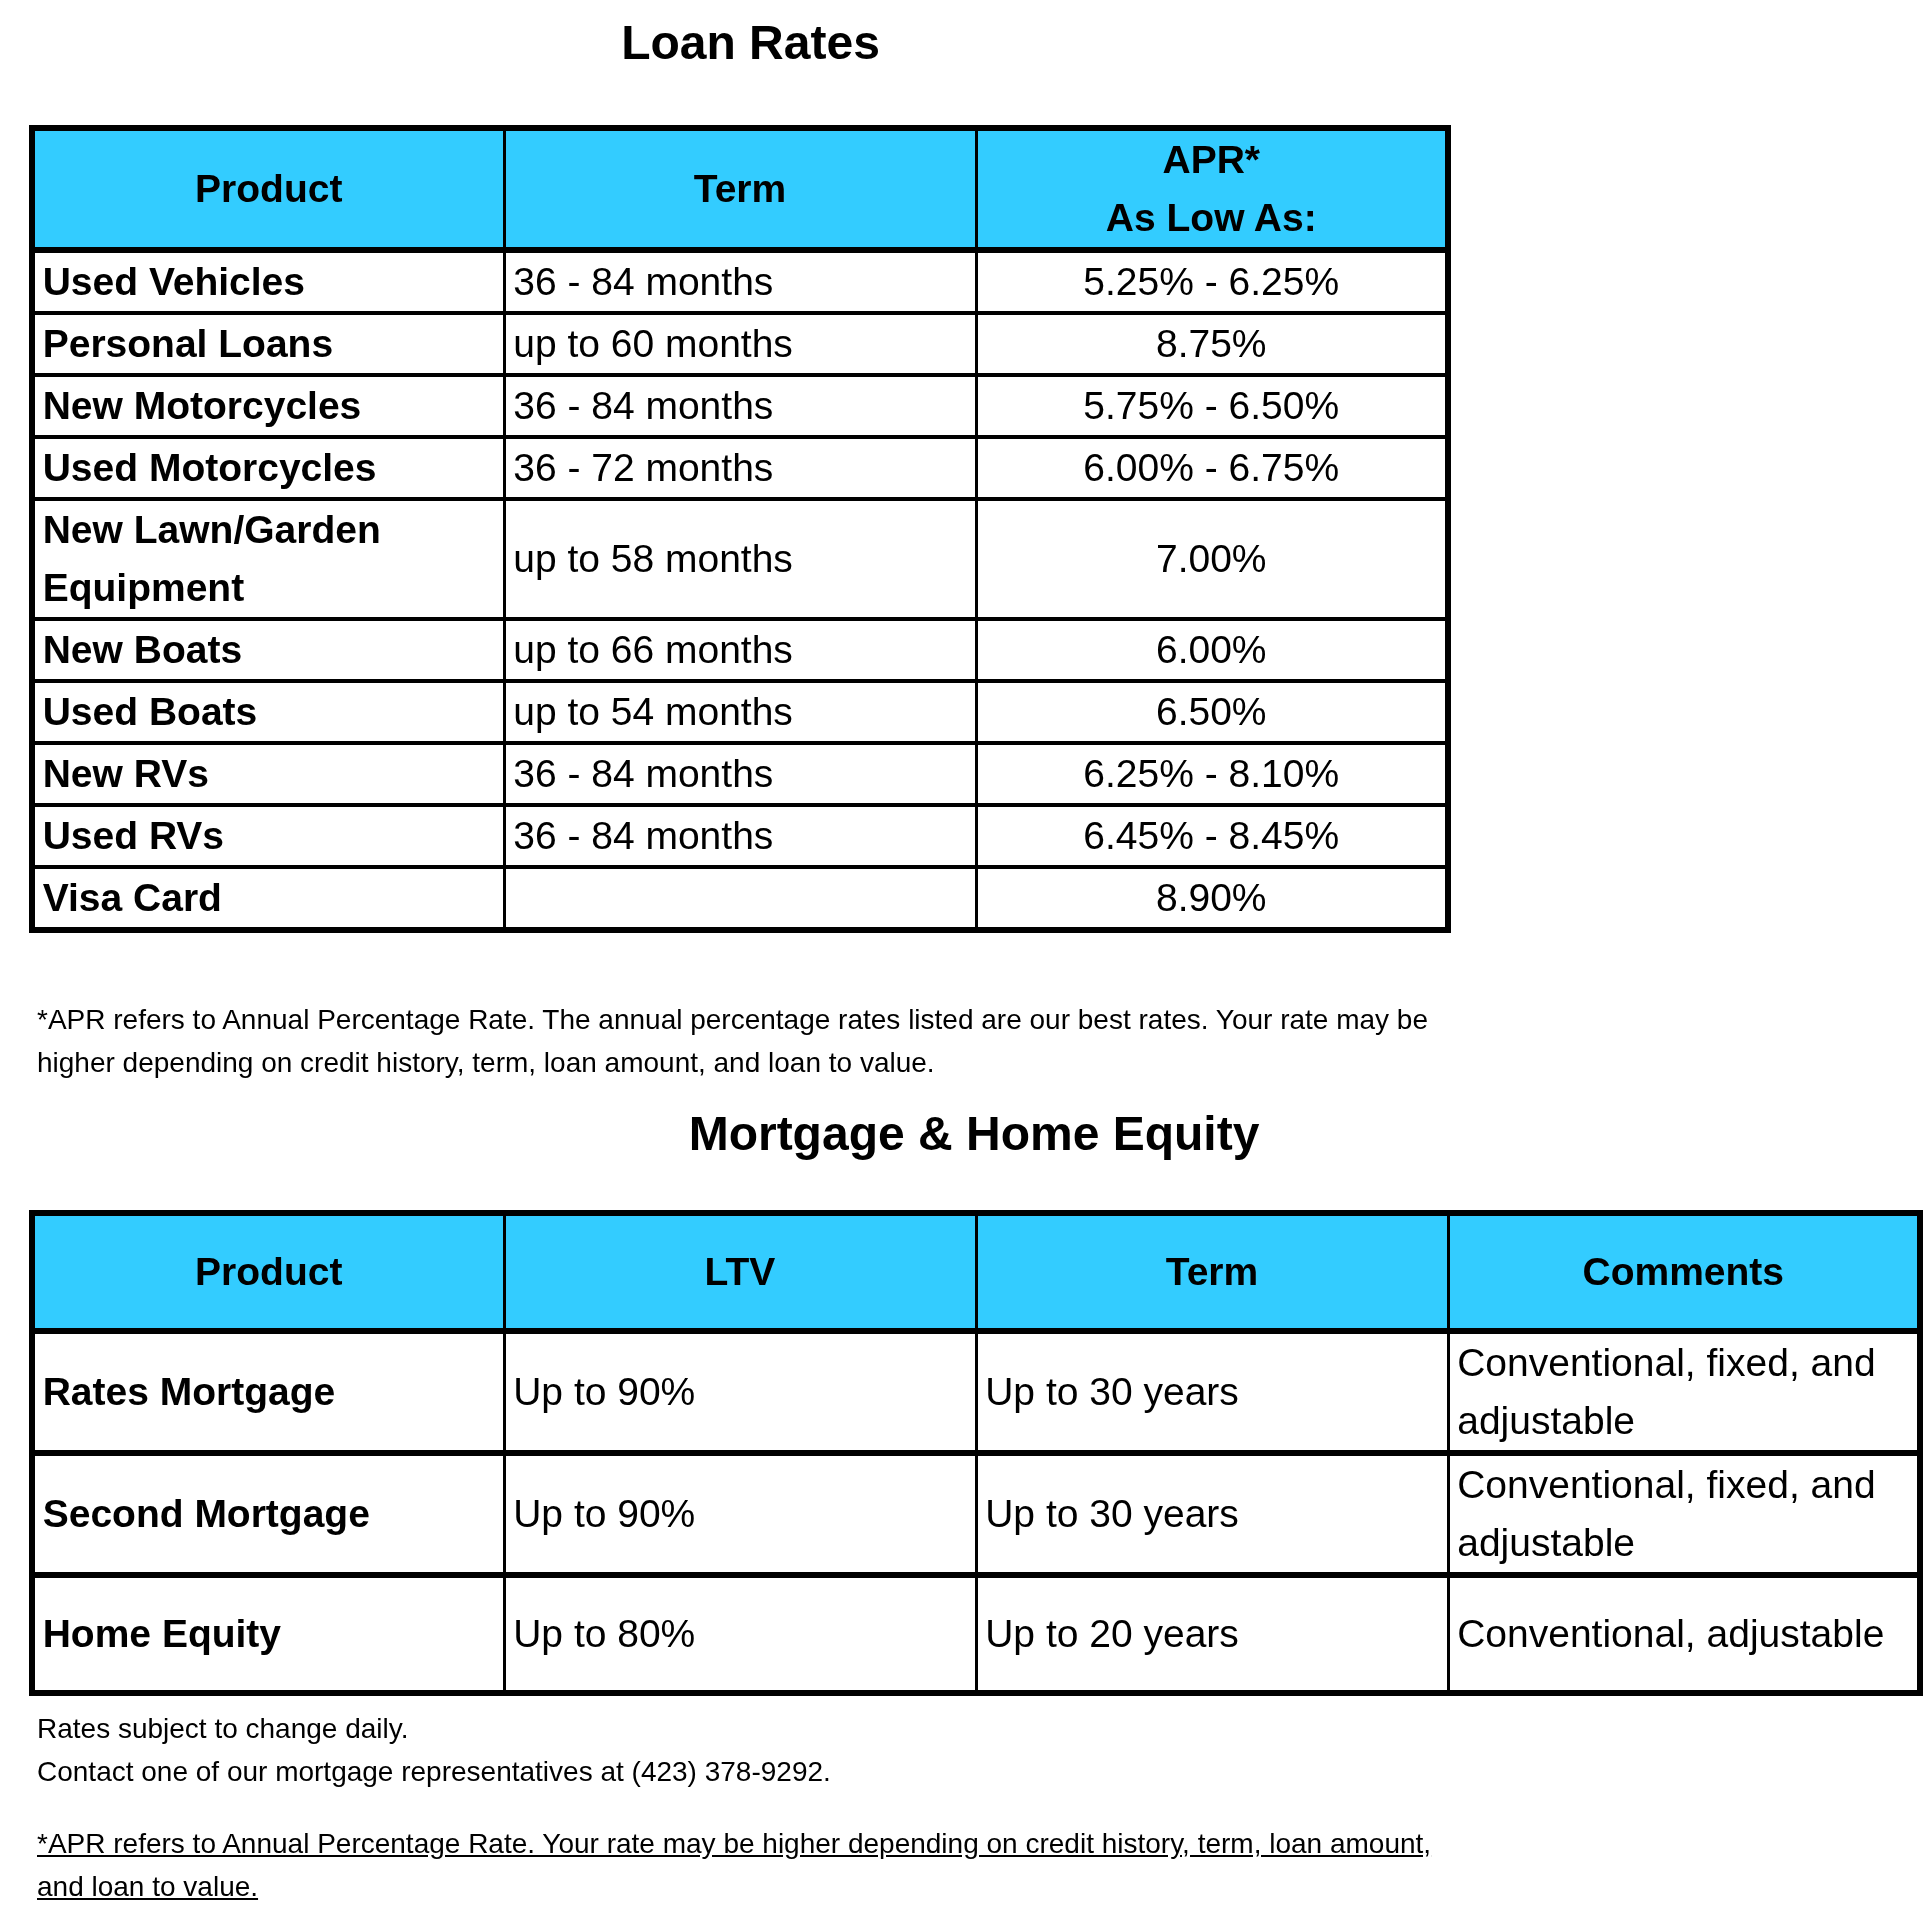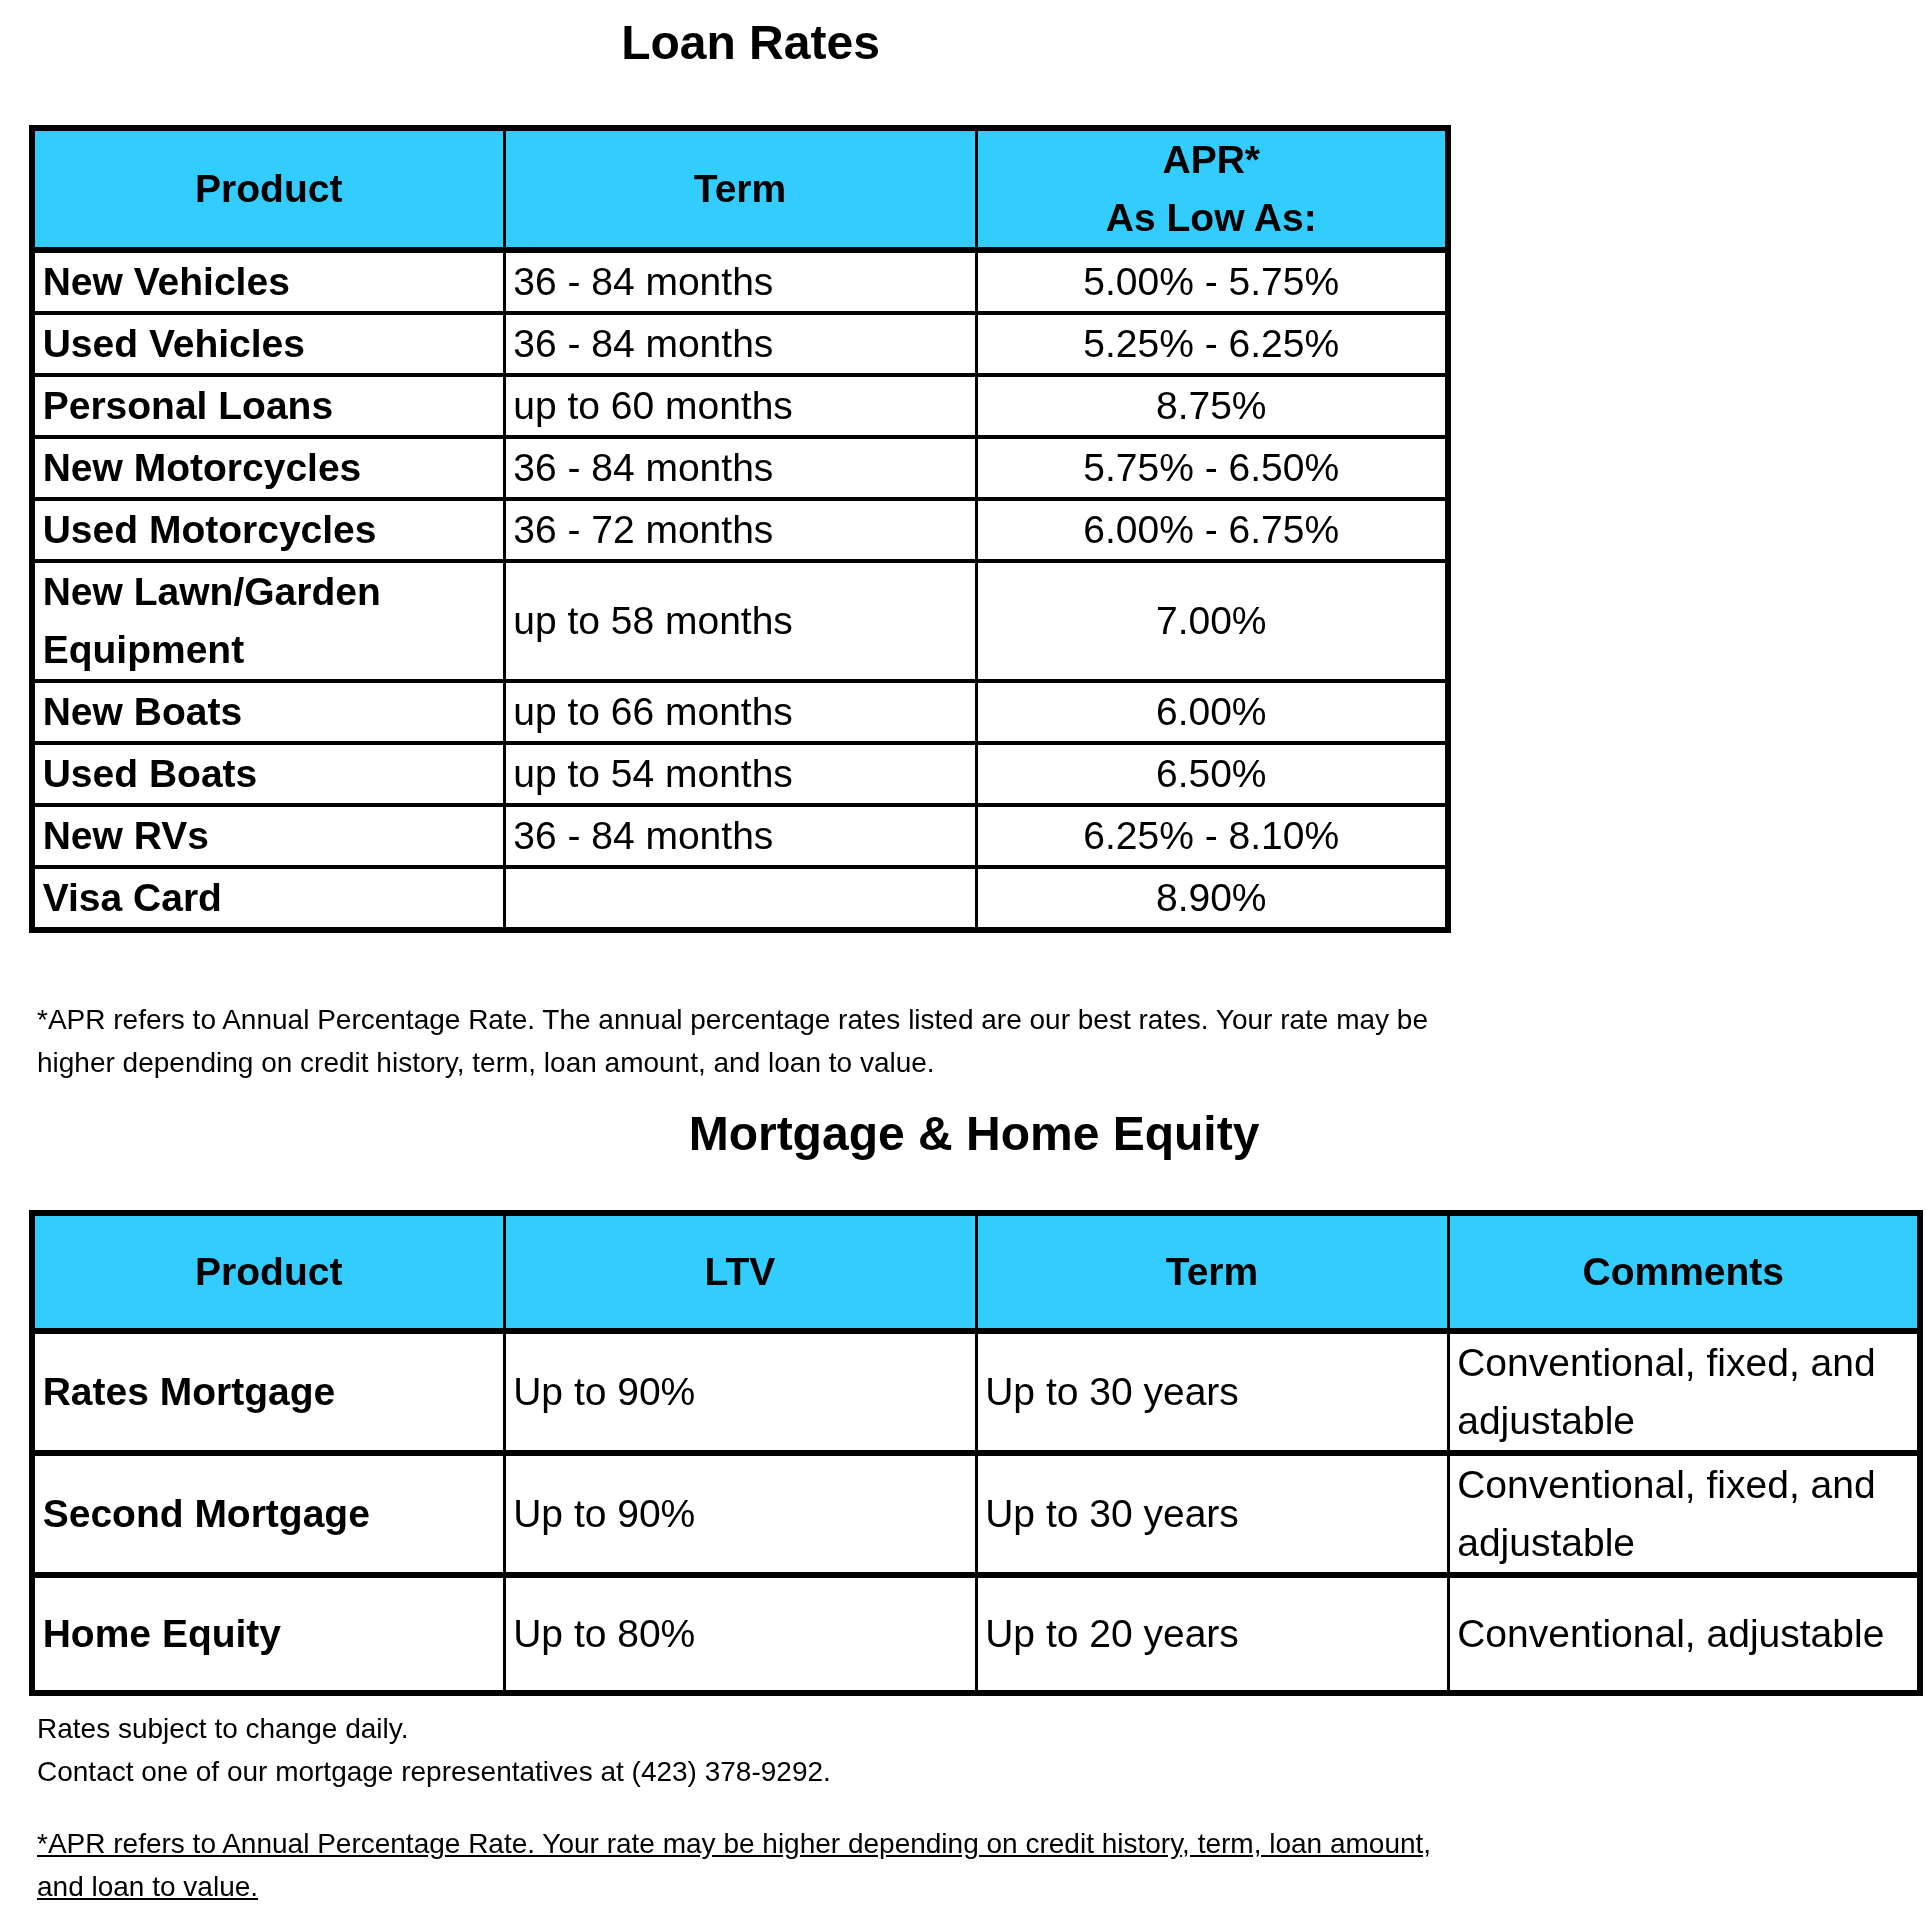--- a/index.html
+++ b/index.html
@@ -49,25 +49,20 @@
   <tbody>
       <tr class="hdr-row">
     <th>Product</th>
     <th>Term</th>
     <th>
       <span>APR*</span><br>
       <span>As Low As:</span>
     </th>
   </tr>
   <tr class="body-row">
-    <td class="prod">New Vehicles</td>
-    <td>36 - 84 months</td>
-    <td class="apr">5.00% - 5.75%</td>
-  </tr>
-  <tr class="body-row">
     <td class="prod">Used Vehicles</td>
     <td>36 - 84 months</td>
     <td class="apr">5.25% - 6.25%</td>
   </tr>
   <tr class="body-row">
     <td class="prod">Personal Loans</td>
     <td>up to 60 months</td>
     <td class="apr">8.75%</td>
   </tr>
   <tr class="body-row">
@@ -92,20 +87,25 @@
   </tr>
   <tr class="body-row">
     <td class="prod">Used Boats</td>
     <td>up to 54 months</td>
     <td class="apr">6.50%</td>
   </tr>
   <tr class="body-row">
     <td class="prod">New RVs</td>
     <td>36 - 84 months</td>
     <td class="apr">6.25% - 8.10%</td>
+  </tr>
+  <tr class="body-row">
+    <td class="prod">Used RVs</td>
+    <td>36 - 84 months</td>
+    <td class="apr">6.45% - 8.45%</td>
   </tr>
   <tr class="body-row">
     <td class="prod">Visa Card</td>
     <td></td>
     <td class="apr">8.90%</td>
   </tr>
 </tbody>
   </table>
 
 <div id="loan-footnote" class="para">*APR refers to Annual Percentage Rate. The annual percentage rates listed are our best rates. Your rate may be higher depending on credit history, term, loan amount, and loan to value.</div>

